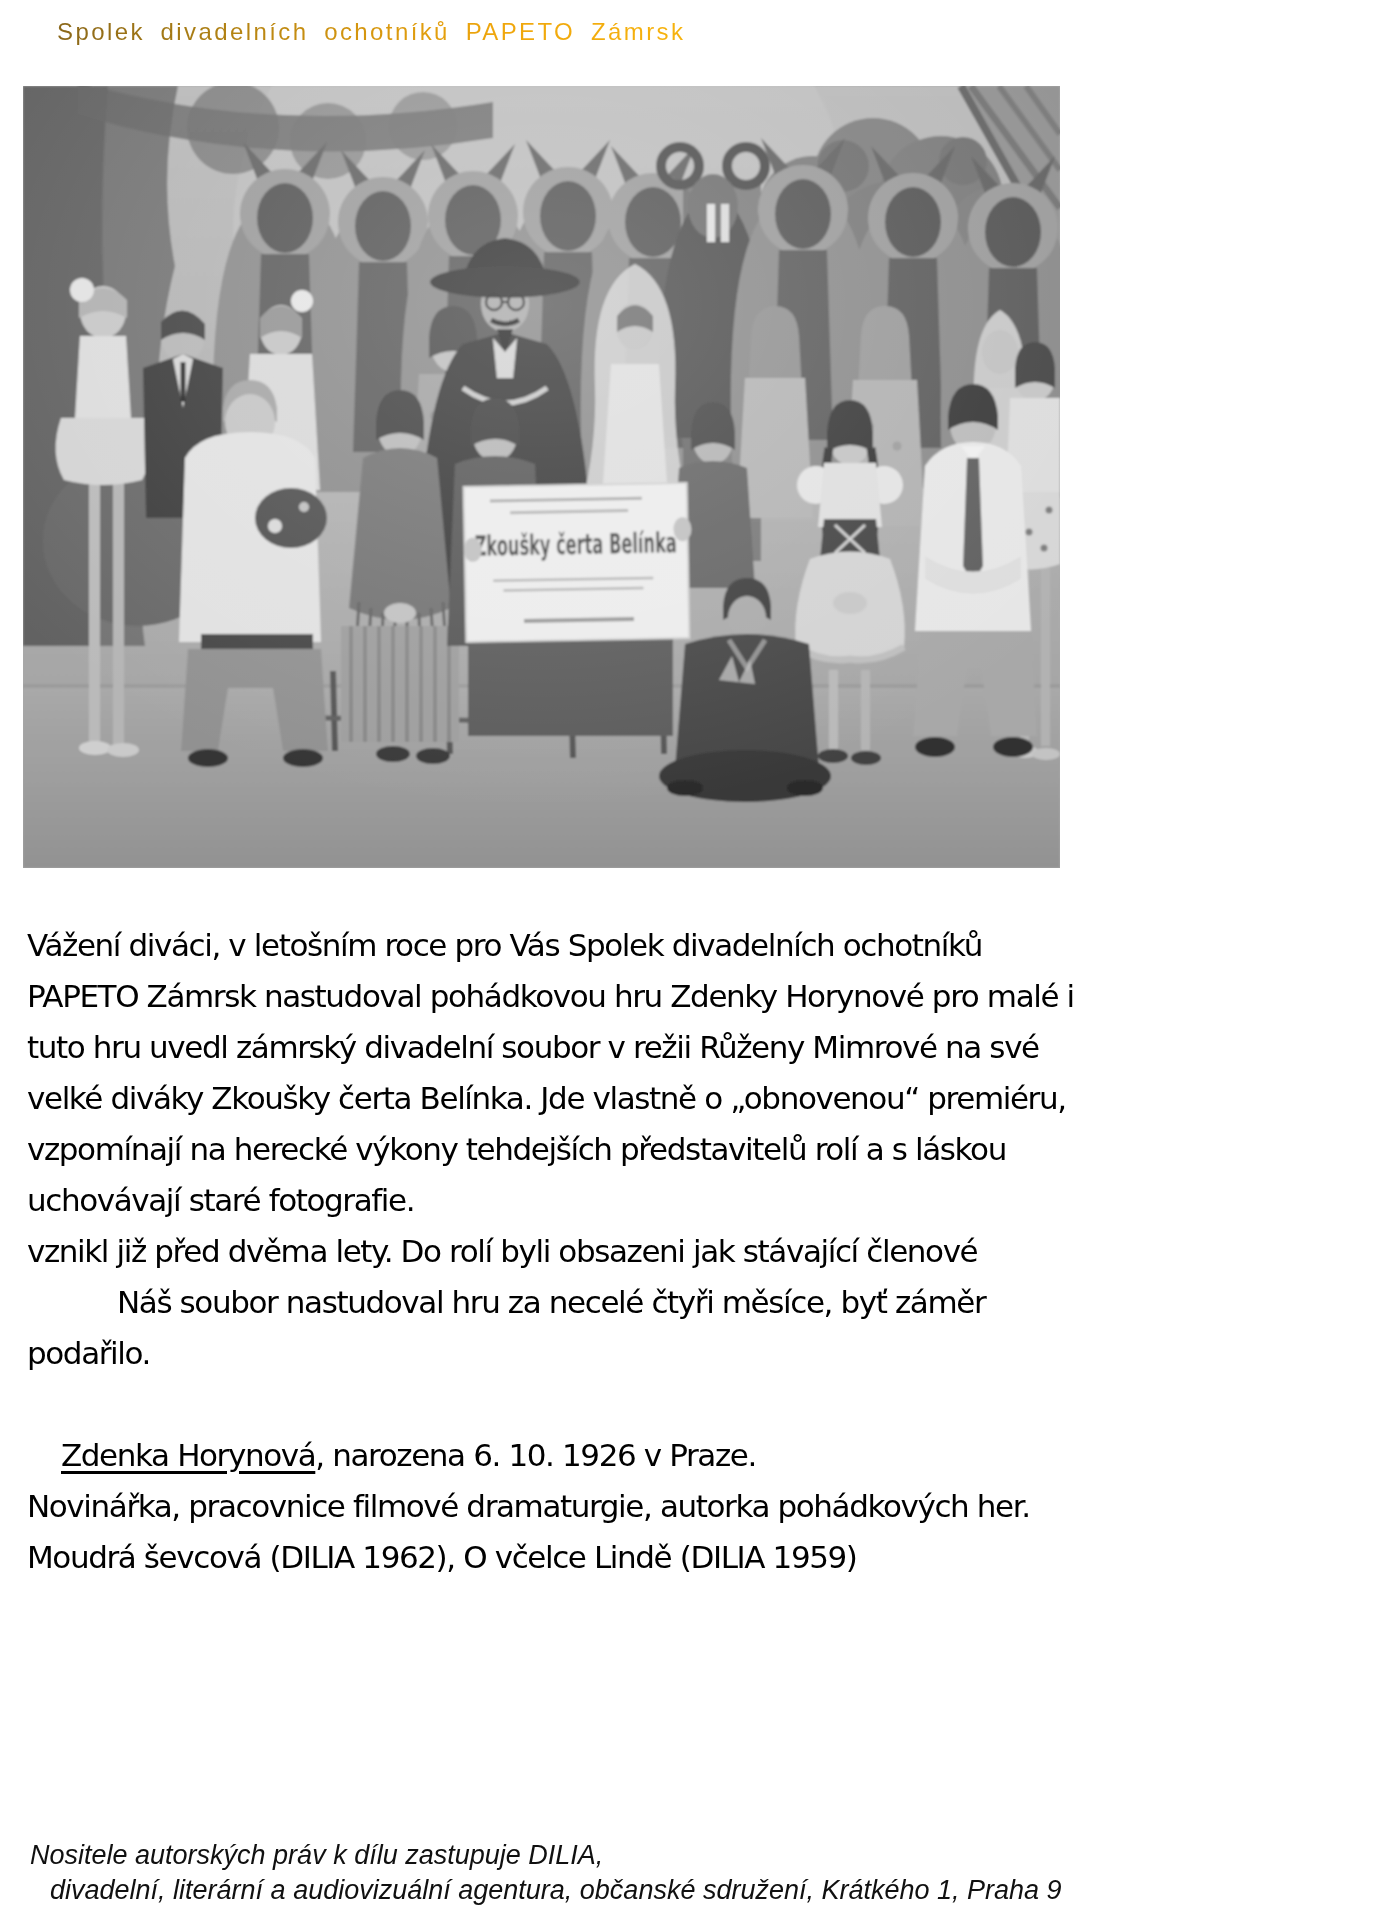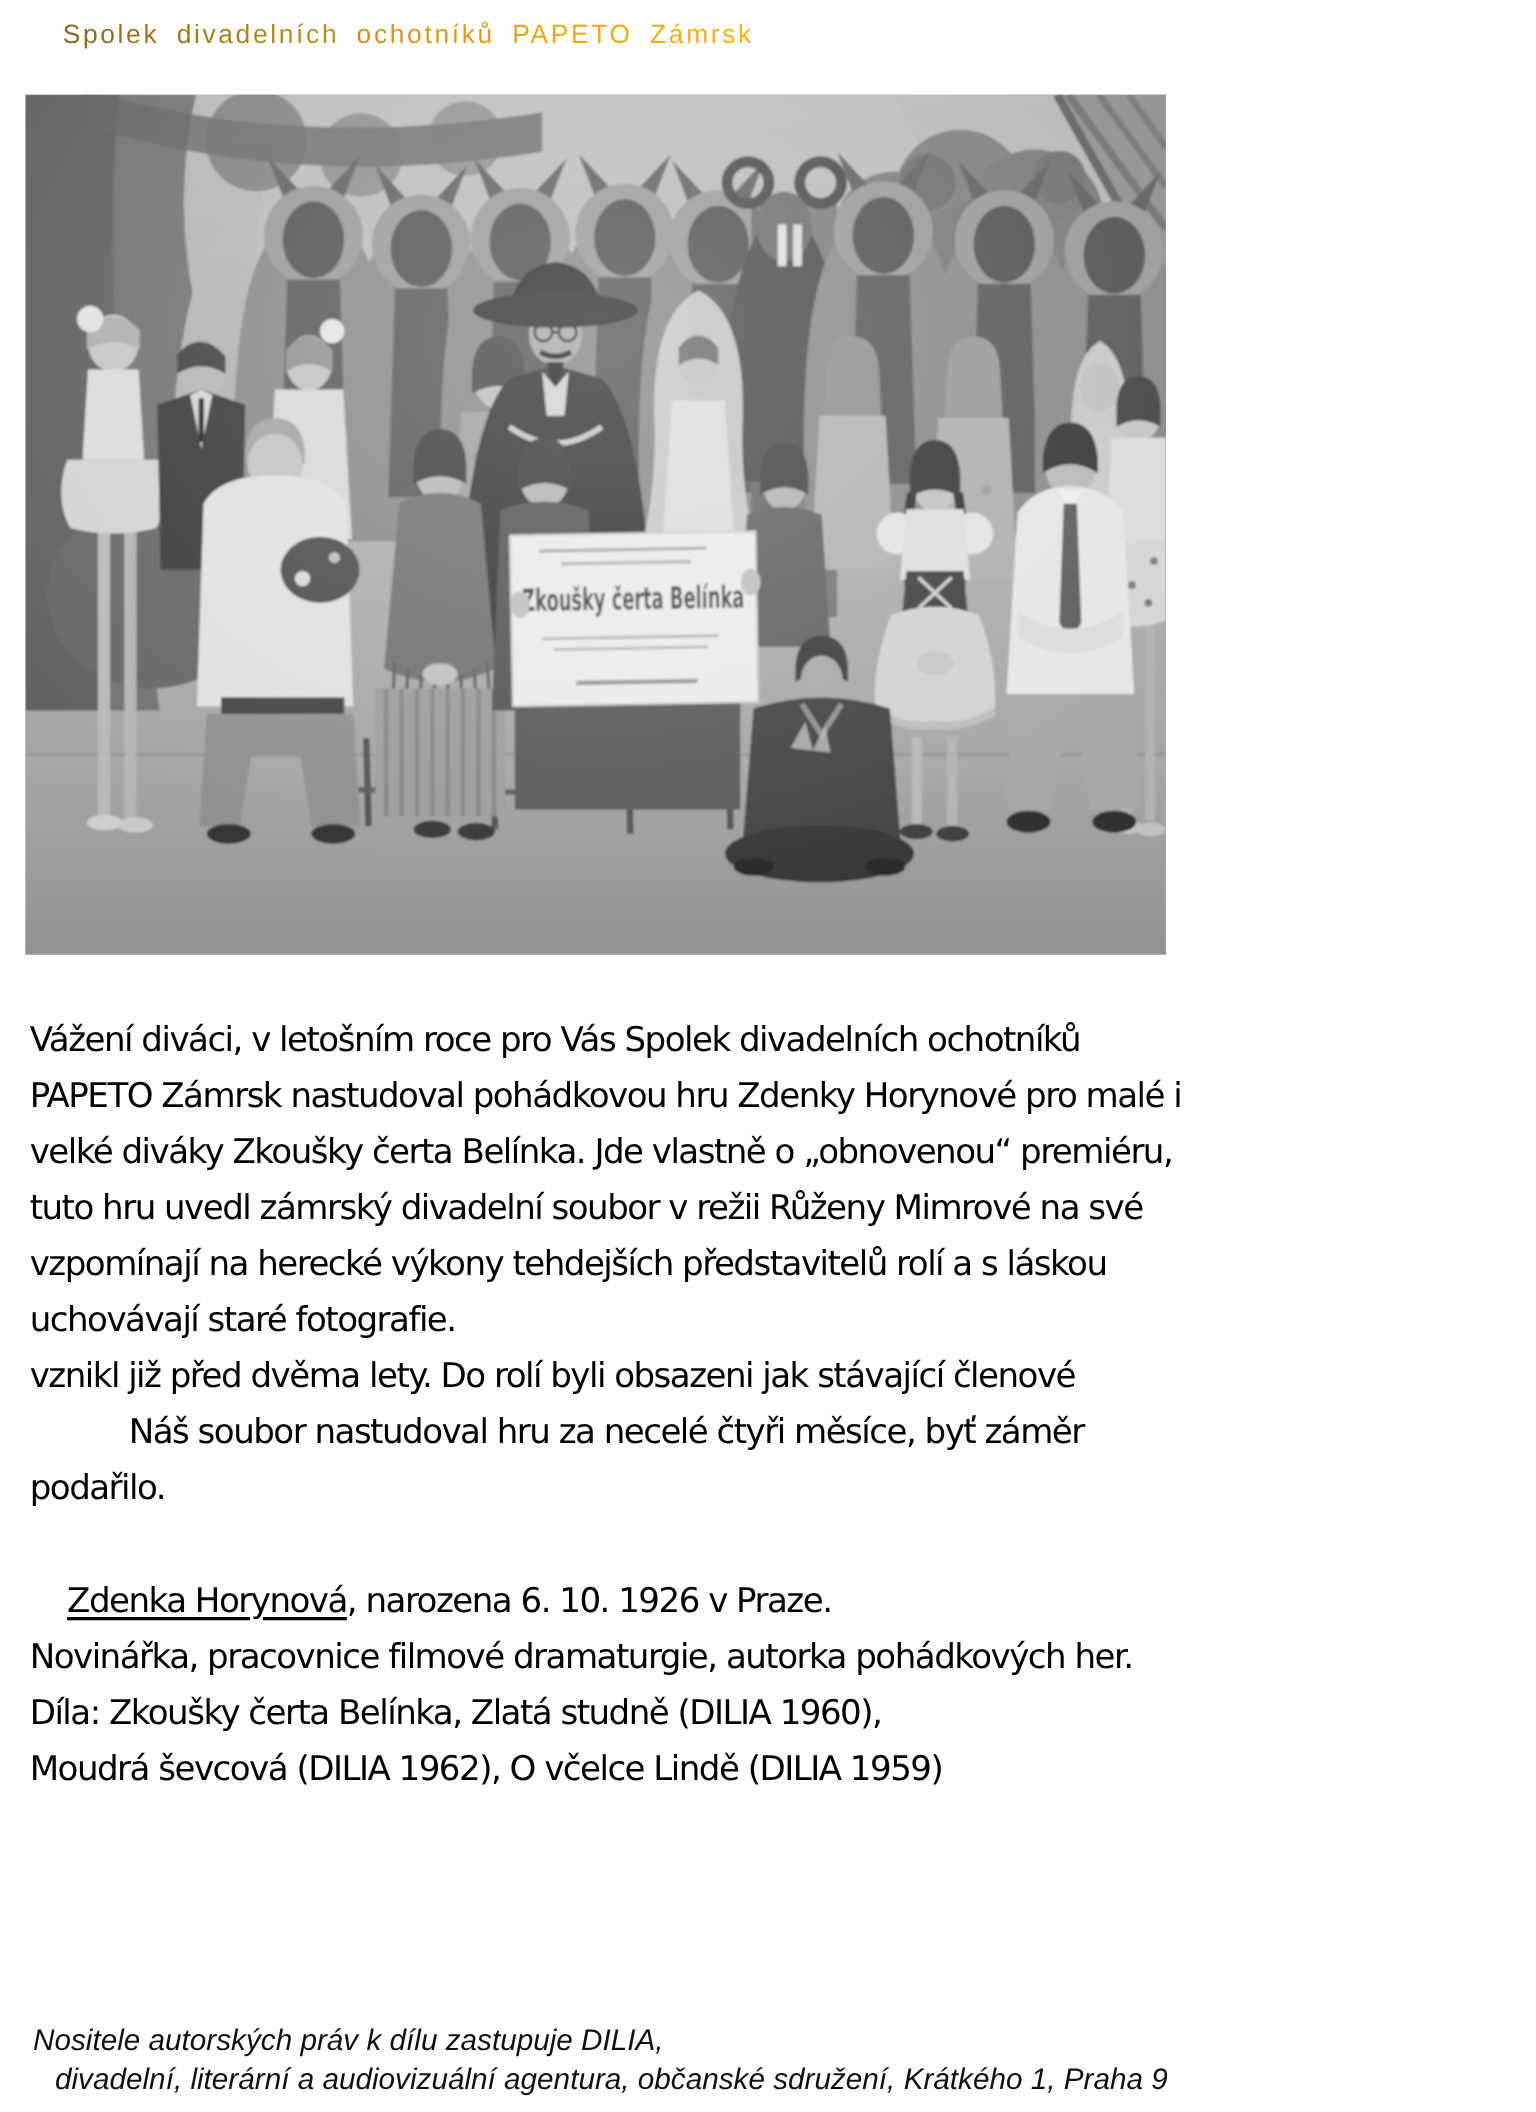--- a/index.html
+++ b/index.html
@@ -330,31 +330,30 @@
         </g>
       </g>
 
       <rect width="1037" height="782" fill="url(#haze)"></rect>
     </svg>
   </div>
 
   <div class="bodytext">
     <div class="bline">Vážení diváci, v letošním roce pro Vás Spolek divadelních ochotníků</div>
     <div class="bline">PAPETO Zámrsk nastudoval pohádkovou hru Zdenky Horynové pro malé i</div>
+    <div class="bline">tuto hru uvedl zámrský divadelní soubor v režii Růženy Mimrové na své</div>
     <div class="bline">velké diváky Zkoušky čerta Belínka. Jde vlastně o „obnovenou“ premiéru,</div>
-    <div class="bline">tuto hru uvedl zámrský divadelní soubor v režii Růženy Mimrové na své</div>
     <div class="bline">vzpomínají na herecké výkony tehdejších představitelů rolí a s láskou</div>
     <div class="bline">uchovávají staré fotografie.</div>
     <div class="bline">vznikl již před dvěma lety. Do rolí byli obsazeni jak stávající členové</div>
     <div class="bline indent">Náš soubor nastudoval hru za necelé čtyři měsíce, byť záměr</div>
     <div class="bline">podařilo.</div>
     <div class="bline spacer"></div>
     <div class="bline"><span class="uname">Zdenka Horynová</span><span>, narozena 6. 10. 1926 v Praze.</span></div>
     <div class="bline">Novinářka, pracovnice filmové dramaturgie, autorka pohádkových her.</div>
-    <div class="bline">Díla: Zkoušky čerta Belínka, Zlatá studně (DILIA 1960),</div>
     <div class="bline">Moudrá ševcová (DILIA 1962), O včelce Lindě (DILIA 1959)</div>
   </div>
 
   <div class="footer">
     <div class="f1">Nositele autorských práv k dílu zastupuje DILIA,</div>
     <div class="f2">divadelní, literární a audiovizuální agentura, občanské sdružení, Krátkého 1, Praha 9</div>
   </div>
 
 </div>
 

